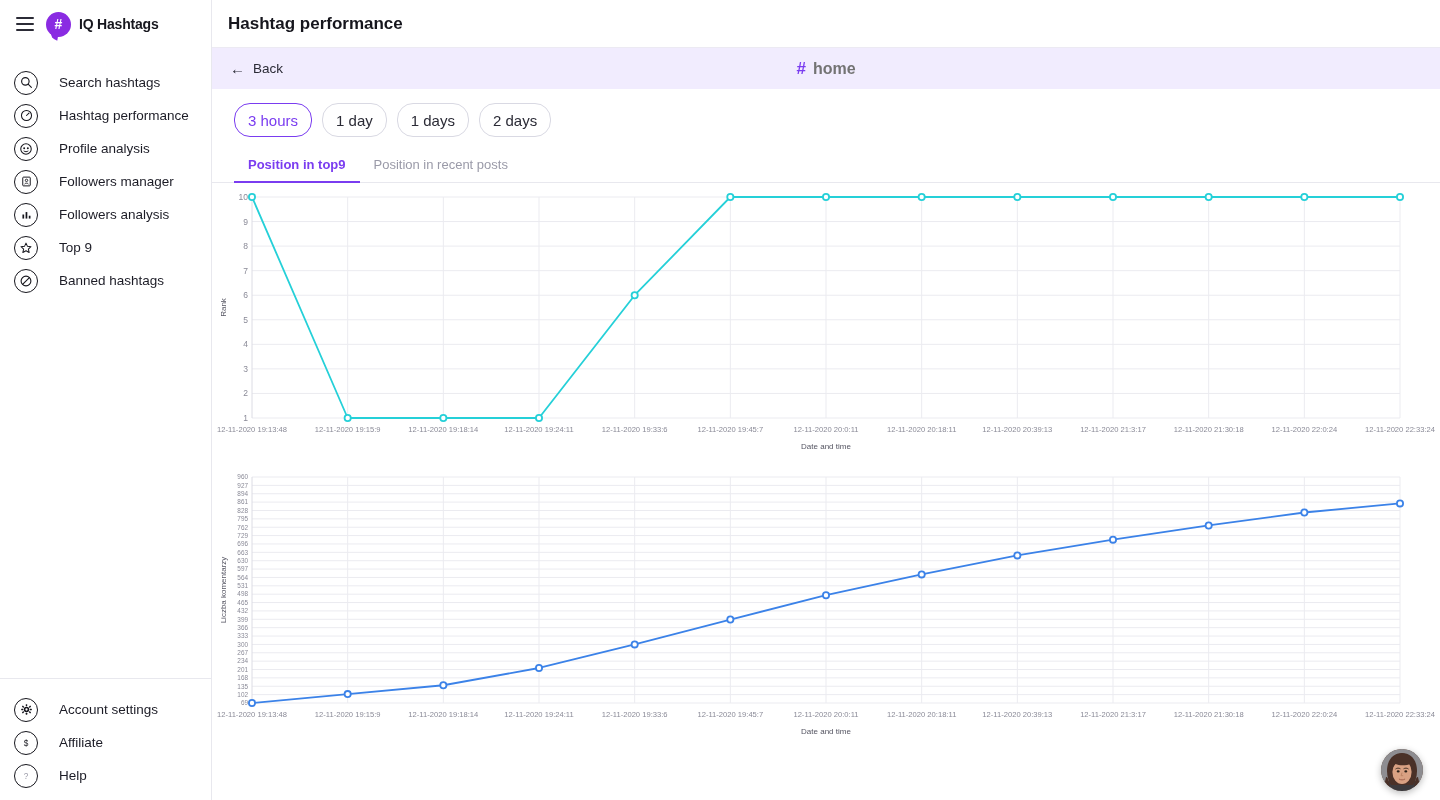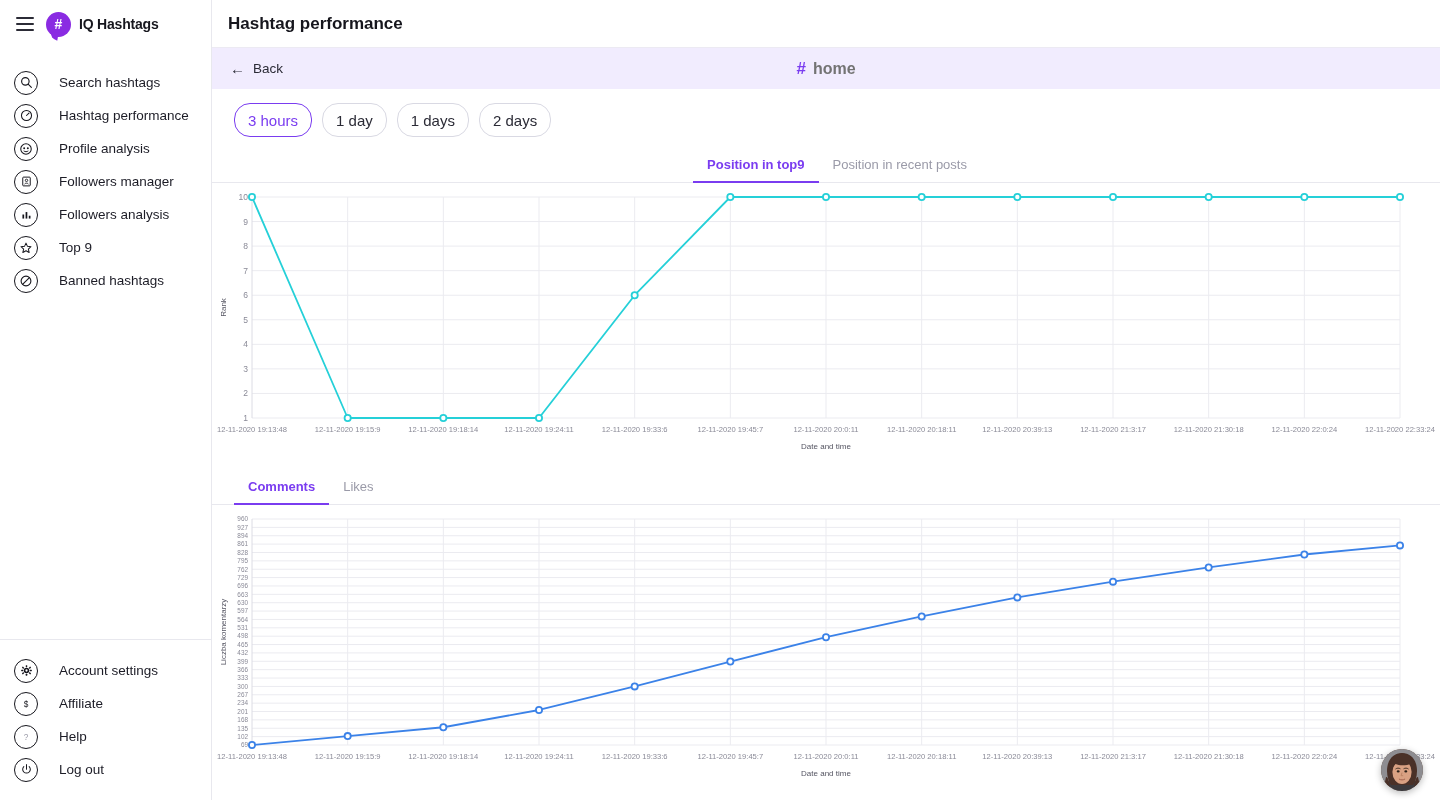--- a/index.html
+++ b/index.html
@@ -40,21 +40,21 @@
     height:33px; padding-left:14px; cursor:pointer; color:#16161d;
   }
   .nav-label { font-size:13.5px; color:#1c1c26; }
   .ico {
     width:24px; height:24px; border:1.3px solid #16161d; border-radius:50%;
     display:flex; align-items:center; justify-content:center; flex:0 0 24px;
   }
   .ico svg { display:block; }
 
   .sidebar-divider { border-top:1px solid #e8e8ee; margin-top:auto; }
-  .nav-bottom { padding-bottom:14px; padding-top:14px; display:flex; flex-direction:column; }
+  .nav-bottom { padding-bottom:8px; padding-top:14px; display:flex; flex-direction:column; }
 
   
   .main { flex:1; height:800px; background:#f3f3f7; display:flex; flex-direction:column; overflow:hidden; }
   .topbar {
     height:48px; background:#fff; display:flex; align-items:center;
     padding-left:16px; border-bottom:1px solid #eceaf3;
   }
   .page-title { font-size:17px; font-weight:700; color:#16161d; }
 
   .content-card { margin:0; background:#fff; flex:1; display:flex; flex-direction:column; }
@@ -72,21 +72,21 @@
   .hash-name { font-size:16px; font-weight:700; color:#737373; }
 
   .range-row { display:flex; gap:10px; padding:14px 22px 6px 22px; }
   .pill {
     border:1px solid #d9d9e3; border-radius:16px; height:23px;
     padding:16px 13px; display:flex; align-items:center; justify-content:center;
     font-size:15px; color:#2b2b36; background:#fff; cursor:pointer;
   }
   .pill.active { border-color:#7a3cf0; color:#7a3cf0; }
 
-  .tabs { display:flex; padding-left:22px; border-bottom:1px solid #e8e8ee; margin-top:8px;justify-content:center; }
+  .tabs { display:flex; padding-left:22px; border-bottom:1px solid #e8e8ee; margin-top:8px; }
   .tab {
     font-size:13px; padding:6px 14px 9px 14px; color:#9a9aa8; cursor:pointer;
     border-bottom:2px solid transparent; margin-bottom:-1px;
   }
   .tab.active { color:#7a3cf0; font-weight:700; border-bottom-color:#7a3cf0; }
 
   .chart-block { position:relative; }
   .chart-svg { display:block; }
 
   .tabs2 { display:flex; padding-left:22px; border-bottom:1px solid #e8e8ee; margin-top:10px; }
@@ -232,29 +232,20 @@
 
       <div class="nav-item">
         <span class="ico">
           <svg width="12" height="12" viewBox="0 0 16 16">
               <text x="8" y="12" font-size="11" font-family="Liberation Sans, sans-serif" fill="#9a9aa8" text-anchor="middle">?</text>
             </svg>
         </span>
         <span class="nav-label">Help</span>
       </div>
 
-      <div class="nav-item">
-        <span class="ico">
-          <svg width="13" height="13" viewBox="0 0 16 16">
-              <path d="M4.7 4.4a4.7 4.7 0 106.6 0" fill="none" stroke="#16161d" stroke-width="1.25" stroke-linecap="round"></path>
-              <line x1="8" y1="2" x2="8" y2="7.6" stroke="#16161d" stroke-width="1.25" stroke-linecap="round"></line>
-            </svg>
-        </span>
-        <span class="nav-label">Log out</span>
-      </div>
     </div>
   </aside>
 
   <section class="main">
 
     <div class="topbar">
       <div class="page-title">Hashtag performance</div>
     </div>
 
     <div class="content-card">
@@ -342,24 +333,20 @@
             <circle cx="805.3333333333334" cy="14" r="3.1" fill="#fff" stroke="#25d0d8" stroke-width="1.8"></circle>
             <circle cx="901" cy="14" r="3.1" fill="#fff" stroke="#25d0d8" stroke-width="1.8"></circle>
             <circle cx="996.6666666666666" cy="14" r="3.1" fill="#fff" stroke="#25d0d8" stroke-width="1.8"></circle>
             <circle cx="1092.3333333333333" cy="14" r="3.1" fill="#fff" stroke="#25d0d8" stroke-width="1.8"></circle>
             <circle cx="1188" cy="14" r="3.1" fill="#fff" stroke="#25d0d8" stroke-width="1.8"></circle>
             <text x="0" y="0" font-size="8" fill="#555562" text-anchor="middle" font-family="&quot;Liberation Sans&quot;, sans-serif" transform="translate(14,124.5) rotate(-90)">Rank</text>
             <text x="614" y="266" text-anchor="middle" font-size="8" fill="#555562" font-family="&quot;Liberation Sans&quot;, sans-serif">Date and time</text>
           </svg>
       </div>
 
-      <div class="tabs2">
-        <div class="tab active">Comments</div>
-        <div class="tab">Likes</div>
-      </div>
 
       <div class="chart-block main-scroll">
         <svg class="chart-svg" id="comments-chart" width="1228" height="285">
             <line x1="40" y1="240" x2="1188" y2="240" stroke="#ebebf0" stroke-width="1"></line>
             <text x="36" y="242.3" text-anchor="end" font-size="6.4" fill="#8a8a97" font-family="&quot;Liberation Sans&quot;, sans-serif">69</text>
             <line x1="40" y1="231.62962962962962" x2="1188" y2="231.62962962962962" stroke="#ebebf0" stroke-width="1"></line>
             <text x="36" y="233.92962962962963" text-anchor="end" font-size="6.4" fill="#8a8a97" font-family="&quot;Liberation Sans&quot;, sans-serif">102</text>
             <line x1="40" y1="223.25925925925927" x2="1188" y2="223.25925925925927" stroke="#ebebf0" stroke-width="1"></line>
             <text x="36" y="225.55925925925928" text-anchor="end" font-size="6.4" fill="#8a8a97" font-family="&quot;Liberation Sans&quot;, sans-serif">135</text>
             <line x1="40" y1="214.88888888888889" x2="1188" y2="214.88888888888889" stroke="#ebebf0" stroke-width="1"></line>

